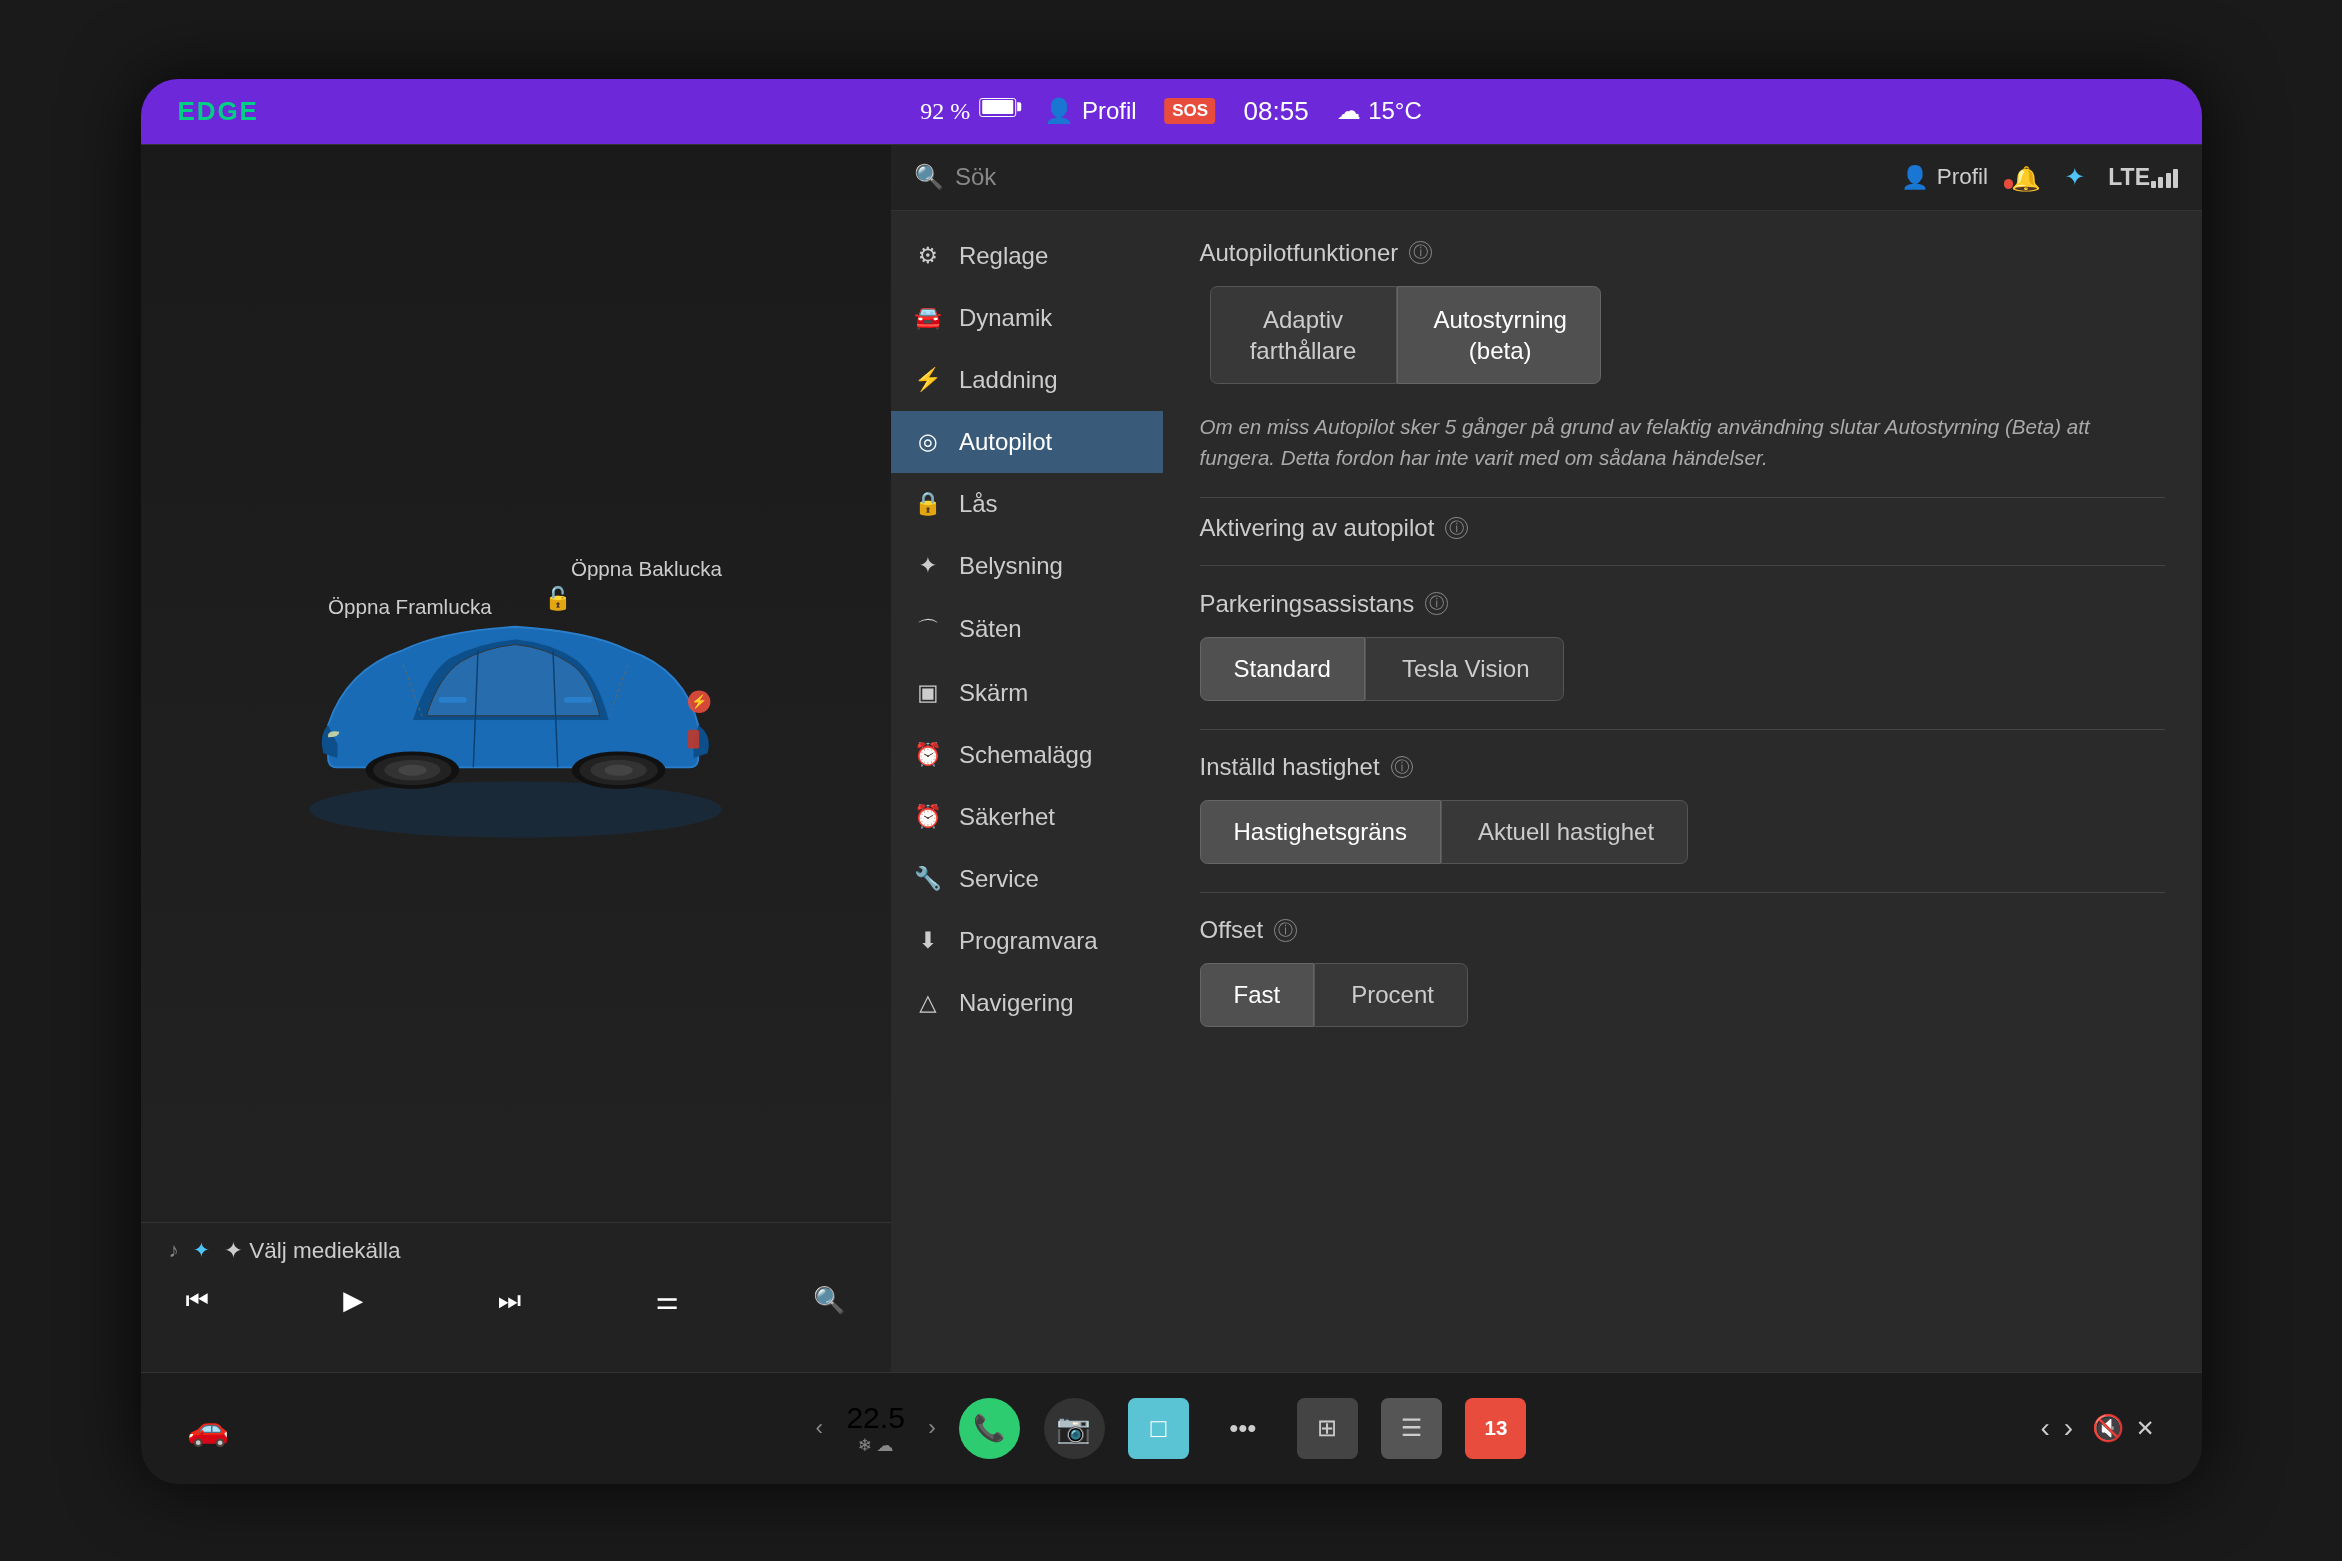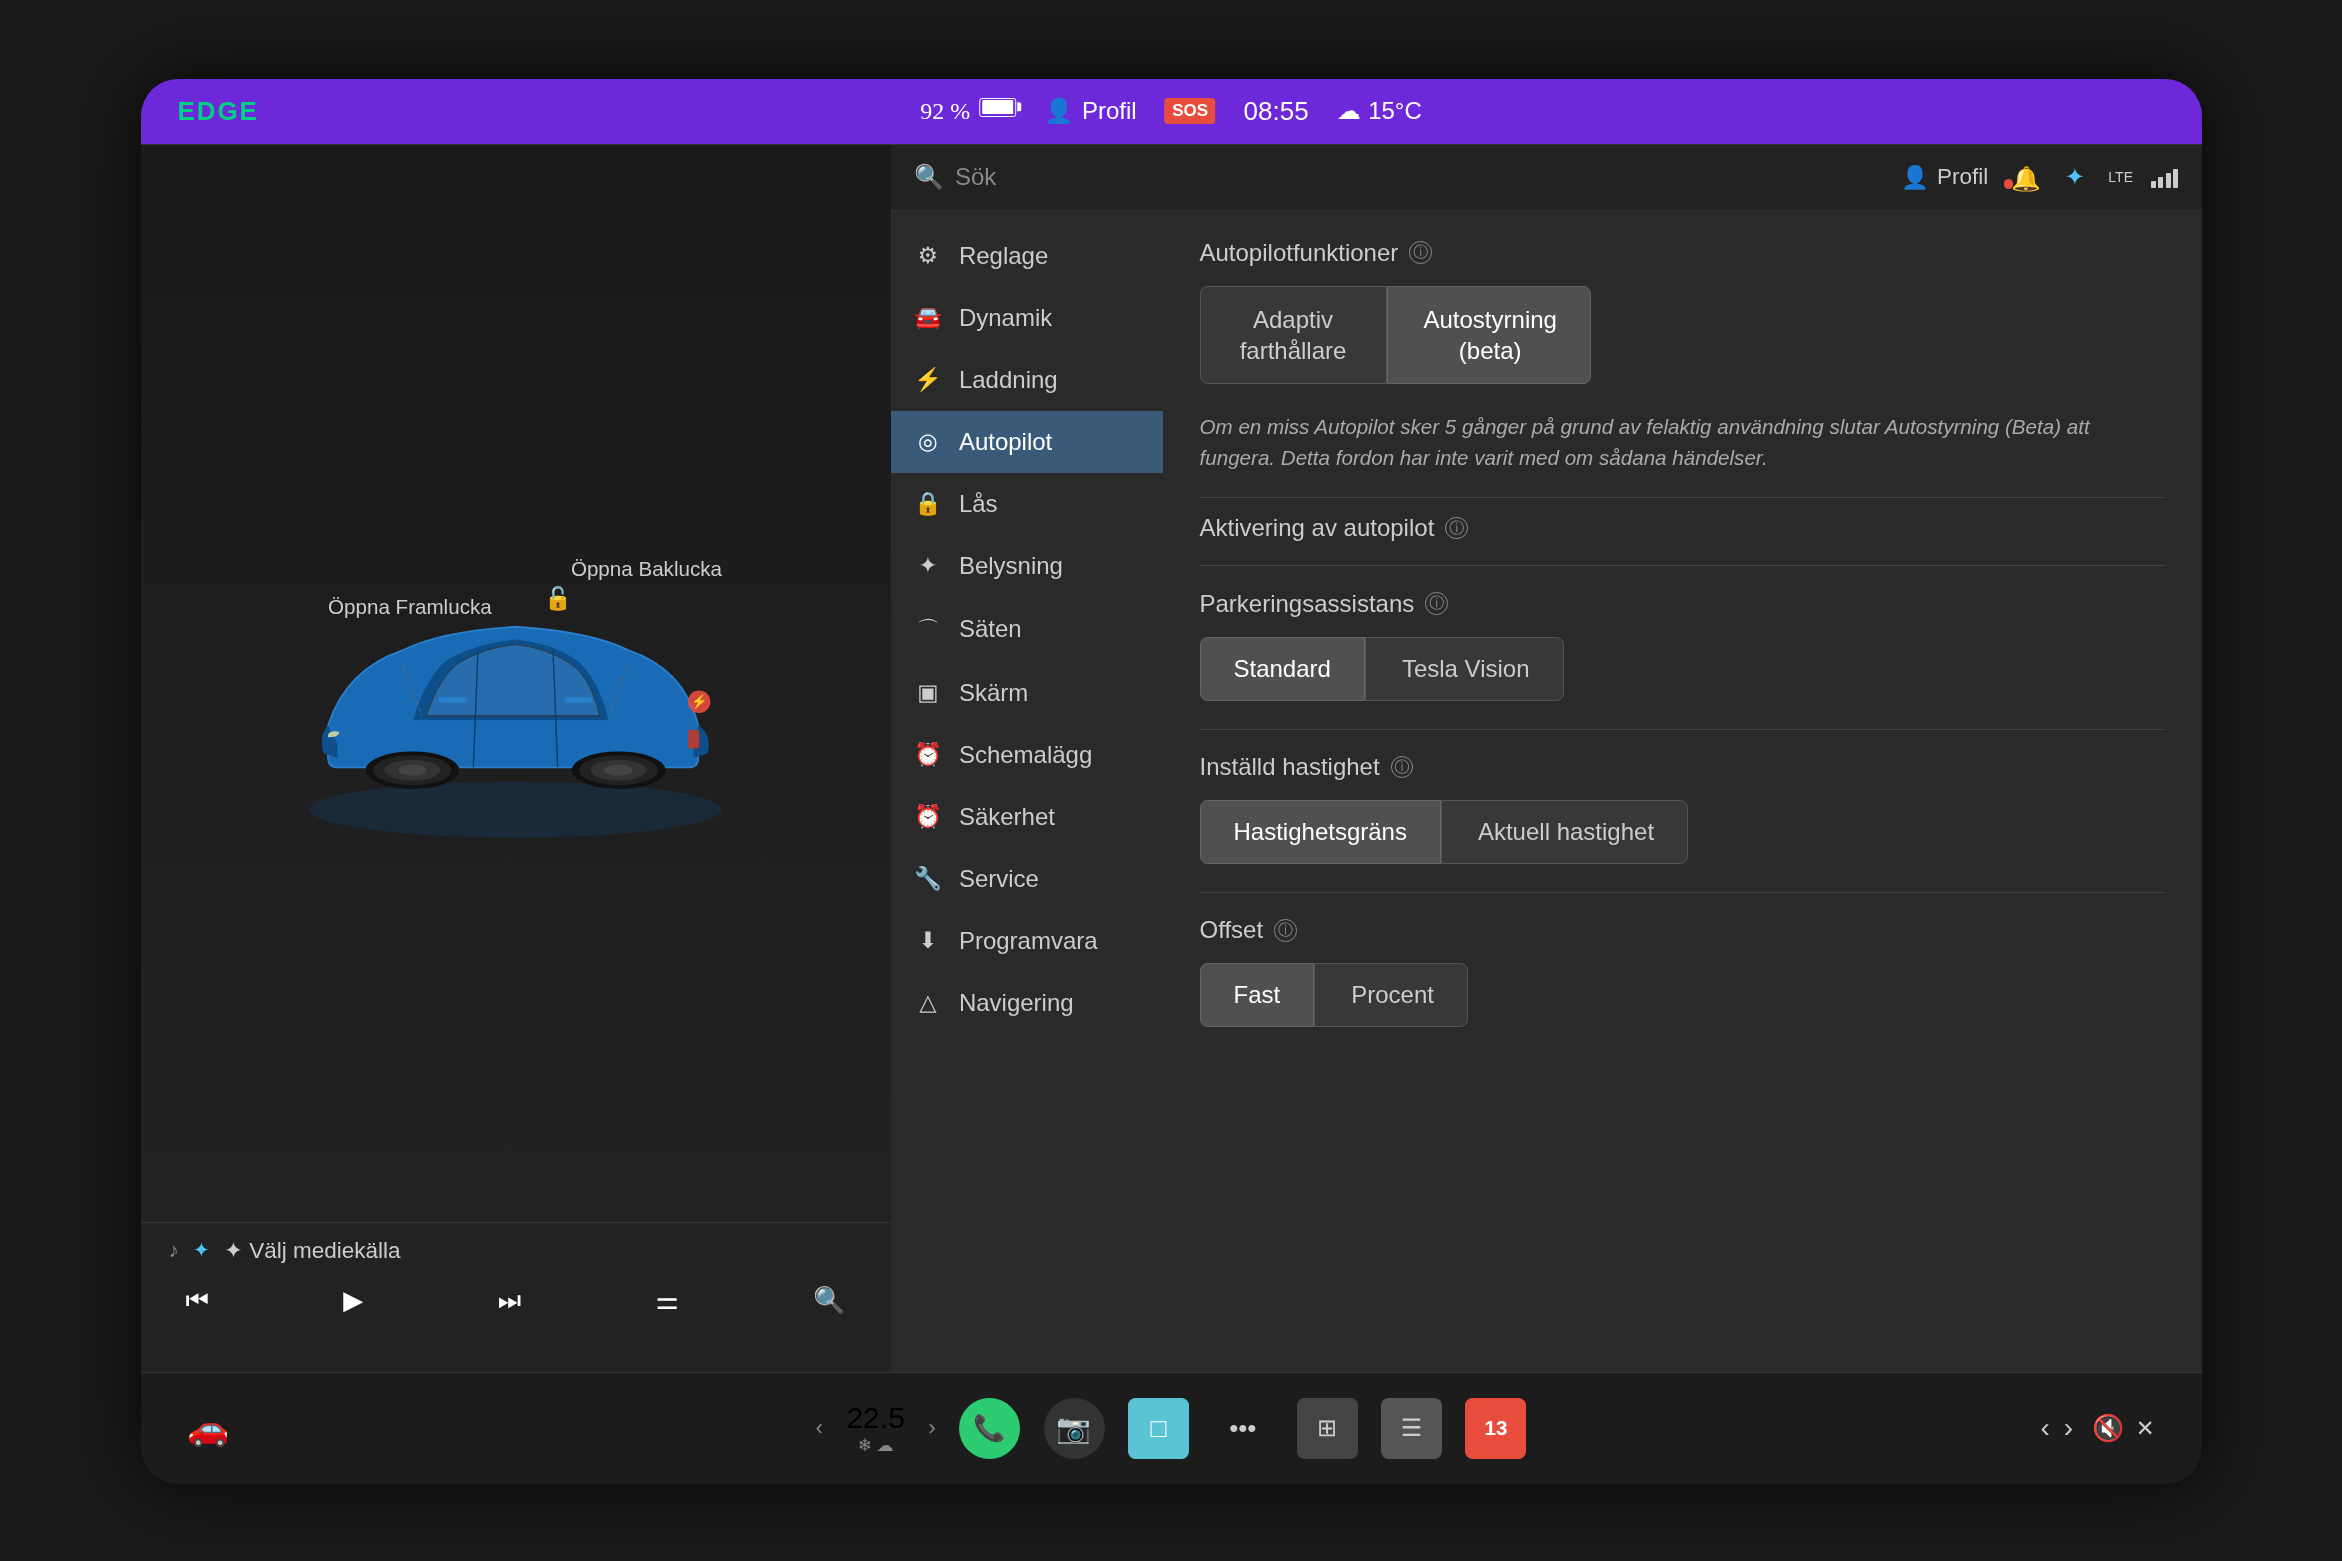--- a/index.html
+++ b/index.html
@@ -640,21 +640,21 @@
           <div class="top-icon">
             <span>👤</span>
             <span>Profil</span>
           </div>
           <div style="position:relative;">
             <span style="color:#ccc;font-size:24px;">🔔</span>
             <div class="notification-dot"></div>
           </div>
           <span class="bluetooth-icon" style="font-size:24px;">✦</span>
           <div class="lte-icon">
-            <span style="font-size:14px;font-weight:normal;margin-right:18px;">LTE</span>
+            <span style="font-size:23px;font-weight:bold;margin-right:1px;">LTE</span>
             <div class="signal-bars">
               <div class="signal-bar" style="height:7.5px;"></div>
               <div class="signal-bar" style="height:11.2px;"></div>
               <div class="signal-bar" style="height:15px;"></div>
               <div class="signal-bar" style="height:19px;"></div>
             </div>
           </div>
         </div>
       </div>
 
@@ -715,21 +715,21 @@
           </div>
         </div>
 
         <div class="settings-content">
 
           <div class="section-title">
             <span>Autopilotfunktioner</span>
             <div class="info-icon">ⓘ</div>
           </div>
           <div class="button-group">
-            <button class="btn" style="line-height:1.3;min-width:187px;">
+            <button class="btn" style="line-height:1.3;min-width:187px;margin-left:10px;">
               <span>Adaptiv<br>farthållare</span>
             </button>
             <button class="btn active" style="line-height:1.3;min-width:187px;">
               <span>Autostyrning<br>(beta)</span>
             </button>
           </div>
 
           <div class="description-text">Om en miss Autopilot sker 5 gånger på grund av felaktig användning slutar Autostyrning (Beta) att fungera. Detta fordon har inte varit med om sådana händelser.</div>
 
           <div class="section-title">

